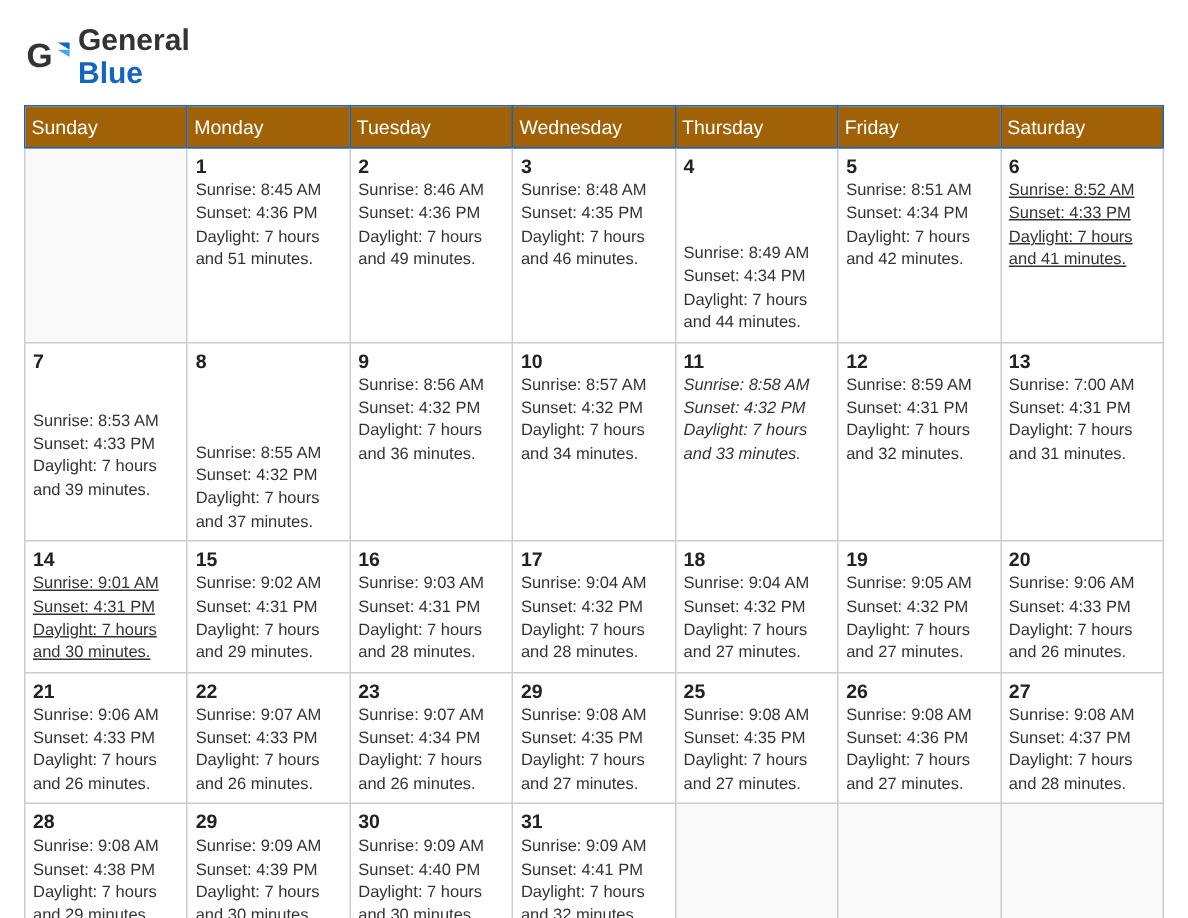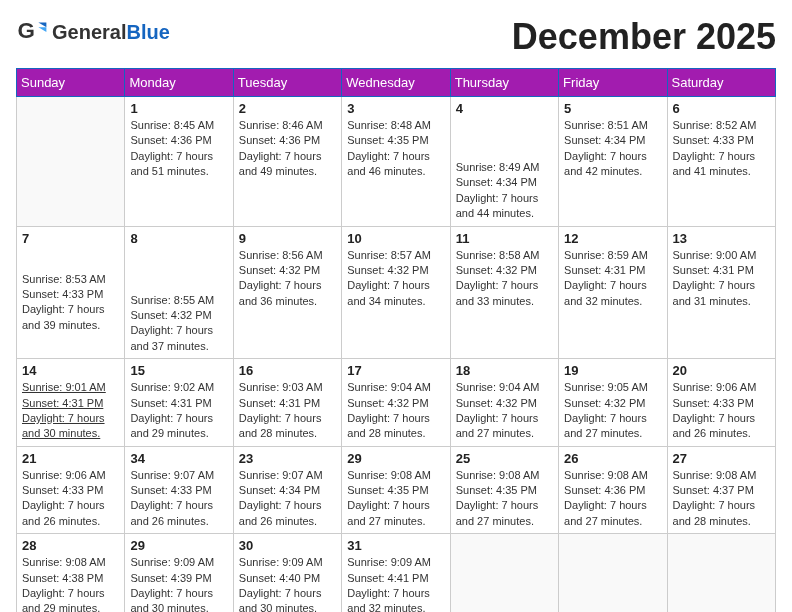--- a/index.html
+++ b/index.html
@@ -15,21 +15,21 @@
       align-items: flex-start;
       justify-content: space-between;
       margin-bottom: 10px;
     }
     .logo {
       display: flex;
       align-items: center;
     }
     .logo-text {
       display: flex;
-      flex-direction: row;
+      flex-direction: column;
       font-size: 20px;
       font-weight: bold;
       line-height: 1.1;
     }
     .logo-general { color: #333; }
     .logo-blue { color: #1565C0; }
     .logo-icon {
       width: 32px;
       height: 32px;
       margin-right: 4px;
@@ -45,21 +45,21 @@
     .location {
       font-size: 15px;
       color: #444;
     }
     .calendar {
       width: 100%;
       border-collapse: collapse;
       font-size: 11px;
     }
     .calendar th {
-      background-color: #a21caf;
+      background-color: #a16207;
       color: #fff;
       padding: 6px 4px;
       text-align: left;
       font-size: 13px;
       font-weight: normal;
       border: 1px solid #1565C0;
     }
     .calendar td {
       border: 1px solid #ccc;
       vertical-align: top;
@@ -94,21 +94,20 @@
       <text x="2" y="28" font-size="28" font-weight="bold" fill="#333">G</text>
       <polygon points="28,8 38,14 38,8" fill="#1565C0"></polygon>
       <polygon points="28,14 38,20 38,14" fill="#42A5F5"></polygon>
     </svg>
     <div class="logo-text">
       <span class="logo-general">General</span>
       <span class="logo-blue">Blue</span>
     </div>
   </div>
   <div class="title-block">
-    <div class="month-year">December 2025</div>
   </div>
 </div>
 
 <table class="calendar">
   <thead>
     <tr>
     <th>Sunday</th>
         <th>Monday</th>
         <th>Tuesday</th>
         <th>Wednesday</th>
@@ -150,21 +149,21 @@
         </td>
         <td>
           <div class="day-number">5</div>
           <div class="day-info" style="white-space: pre-line;">Sunrise: 8:51 AM
 Sunset: 4:34 PM
 Daylight: 7 hours
 and 42 minutes.</div>
         </td>
         <td>
           <div class="day-number">6</div>
-          <div class="day-info" style="white-space: pre-line;">Sunrise: 8:52 AM
+          <div class="day-info" style="white-space: pre-line; text-decoration: underline;">Sunrise: 8:52 AM
 Sunset: 4:33 PM
 Daylight: 7 hours
 and 41 minutes.</div>
         </td>
       </tr>
       <tr class="week-row">
         <td>
           <div class="day-number">7</div>
           <div class="day-info" style="white-space: pre-line; margin-top: 26px;">Sunrise: 8:53 AM
 Sunset: 4:33 PM
@@ -187,35 +186,35 @@
         </td>
         <td>
           <div class="day-number">10</div>
           <div class="day-info" style="white-space: pre-line;">Sunrise: 8:57 AM
 Sunset: 4:32 PM
 Daylight: 7 hours
 and 34 minutes.</div>
         </td>
         <td>
           <div class="day-number">11</div>
-          <div class="day-info" style="white-space: pre-line;">Sunrise: 8:58 AM
+          <div class="day-info" style="white-space: pre-line; font-style: italic;">Sunrise: 8:58 AM
 Sunset: 4:32 PM
 Daylight: 7 hours
 and 33 minutes.</div>
         </td>
         <td>
           <div class="day-number">12</div>
           <div class="day-info" style="white-space: pre-line;">Sunrise: 8:59 AM
 Sunset: 4:31 PM
 Daylight: 7 hours
 and 32 minutes.</div>
         </td>
         <td>
           <div class="day-number">13</div>
-          <div class="day-info" style="white-space: pre-line;">Sunrise: 9:00 AM
+          <div class="day-info" style="white-space: pre-line;">Sunrise: 7:00 AM
 Sunset: 4:31 PM
 Daylight: 7 hours
 and 31 minutes.</div>
         </td>
       </tr>
       <tr class="week-row">
         <td>
           <div class="day-number">14</div>
           <div class="day-info" style="white-space: pre-line; text-decoration: underline;">Sunrise: 9:01 AM
 Sunset: 4:31 PM
@@ -267,21 +266,21 @@
       </tr>
       <tr class="week-row">
         <td>
           <div class="day-number">21</div>
           <div class="day-info" style="white-space: pre-line;">Sunrise: 9:06 AM
 Sunset: 4:33 PM
 Daylight: 7 hours
 and 26 minutes.</div>
         </td>
         <td>
-          <div class="day-number">34</div>
+          <div class="day-number">22</div>
           <div class="day-info" style="white-space: pre-line;">Sunrise: 9:07 AM
 Sunset: 4:33 PM
 Daylight: 7 hours
 and 26 minutes.</div>
         </td>
         <td>
           <div class="day-number">23</div>
           <div class="day-info" style="white-space: pre-line;">Sunrise: 9:07 AM
 Sunset: 4:34 PM
 Daylight: 7 hours

